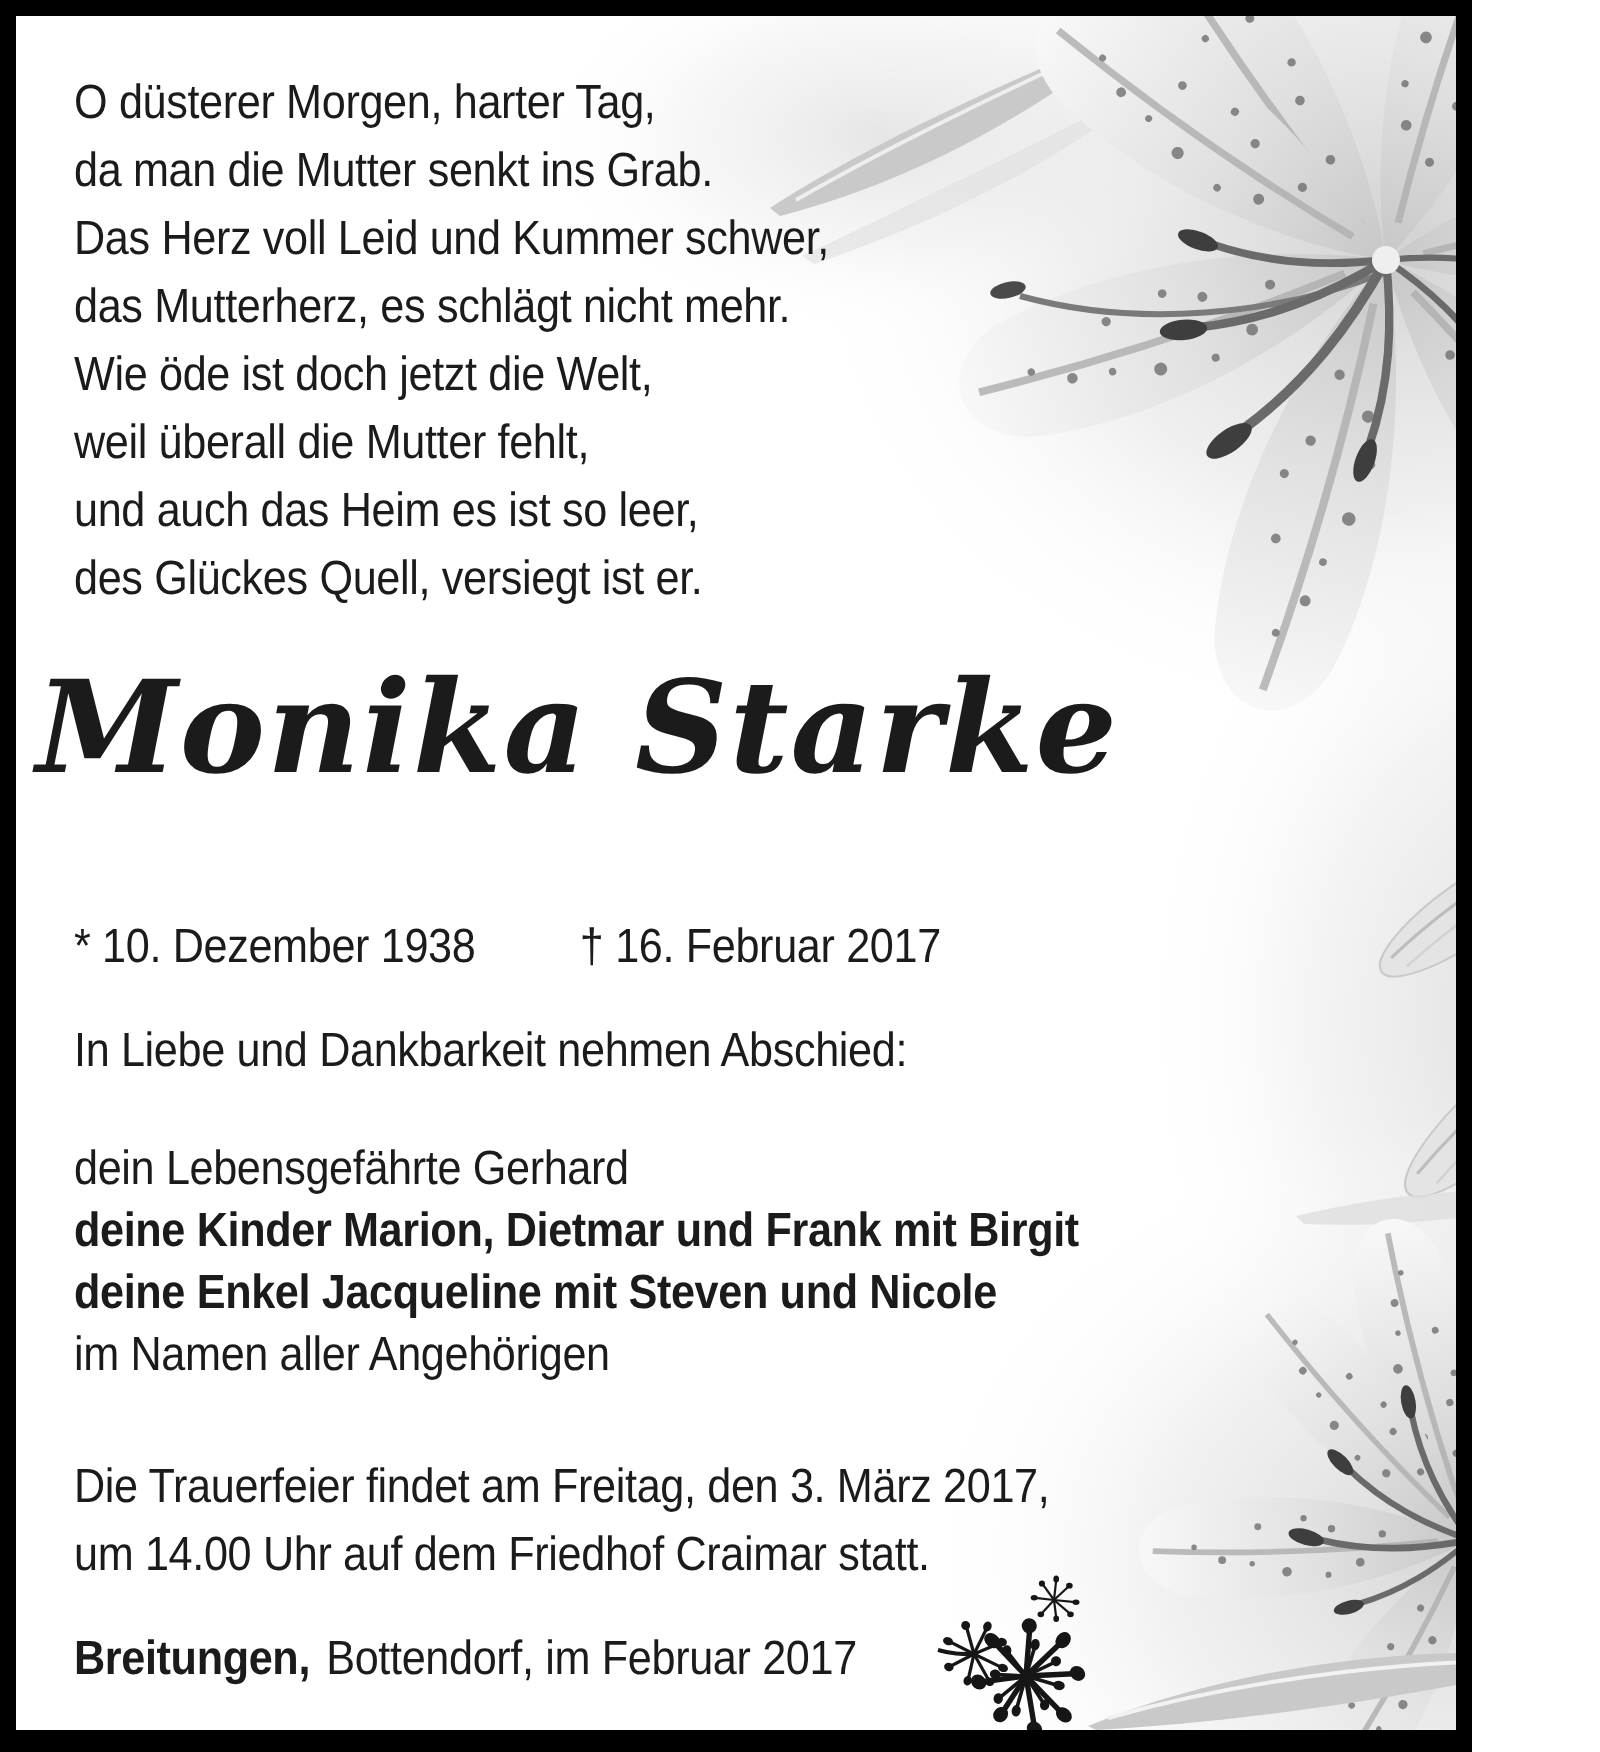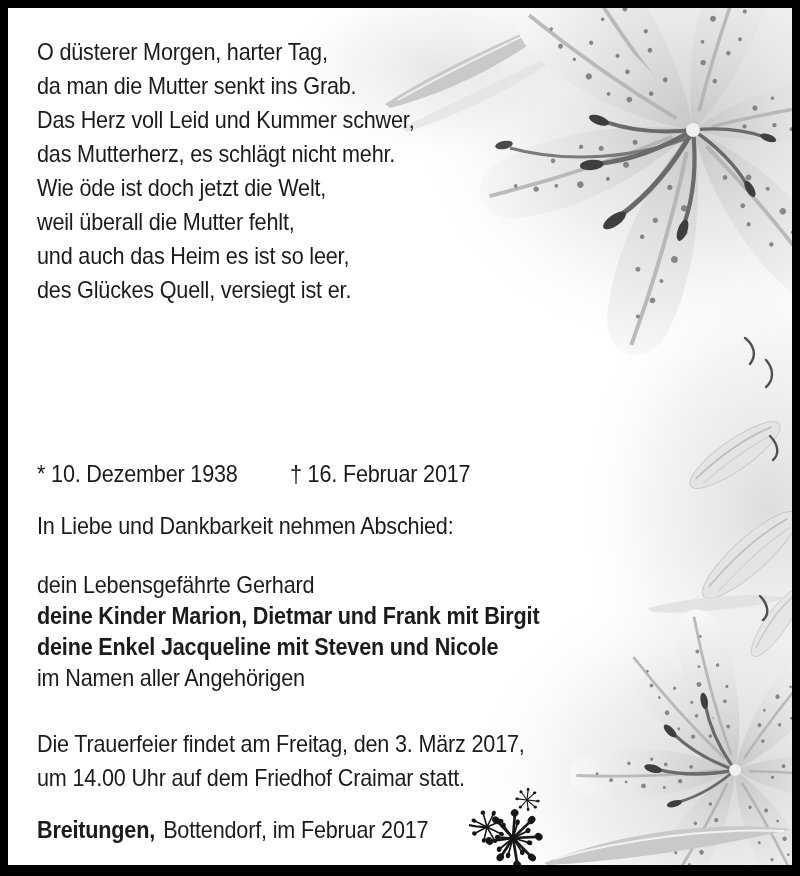--- a/index.html
+++ b/index.html
@@ -1,18 +1,18 @@
 <!DOCTYPE html>
 <html><head>
 <meta charset="utf-8">
 <style>
   * { margin:0; padding:0; box-sizing:border-box; }
   html,body { background:#ffffff; }
   .frame {
-    position:relative; width:800px; height:876px;
+    position:relative; width:736px; height:876px;
     border-style:solid; border-color:#000;
     border-width:8px 8px 11px 8px;
     background:#fff; overflow:hidden;
     font-family:"Liberation Sans", sans-serif;
     color:#1b1b1b;
     padding-left:28px;
   }
   .bg { position:absolute; left:0; top:0; width:784px; height:857px; }
   .txt {
     position:absolute; white-space:nowrap;
@@ -183,20 +183,21 @@
     <div>O düsterer Morgen, harter Tag,</div>
     <div>da man die Mutter senkt ins Grab.</div>
     <div>Das Herz voll Leid und Kummer schwer,</div>
     <div>das Mutterherz, es schlägt nicht mehr.</div>
     <div>Wie öde ist doch jetzt die Welt,</div>
     <div>weil überall die Mutter fehlt,</div>
     <div>und auch das Heim es ist so leer,</div>
     <div>des Glückes Quell, versiegt ist er.</div>
   </div>
 
+  <div class="name-blk">Monika Starke</div>
 
   <div class="txt dates">
     <span>* 10. Dezember 1938</span>
     <span>† 16. Februar 2017</span>
   </div>
 
   <div class="txt intro">In Liebe und Dankbarkeit nehmen Abschied:</div>
 
   <div class="txt mourners">
     <div>dein Lebensgefährte Gerhard</div>

